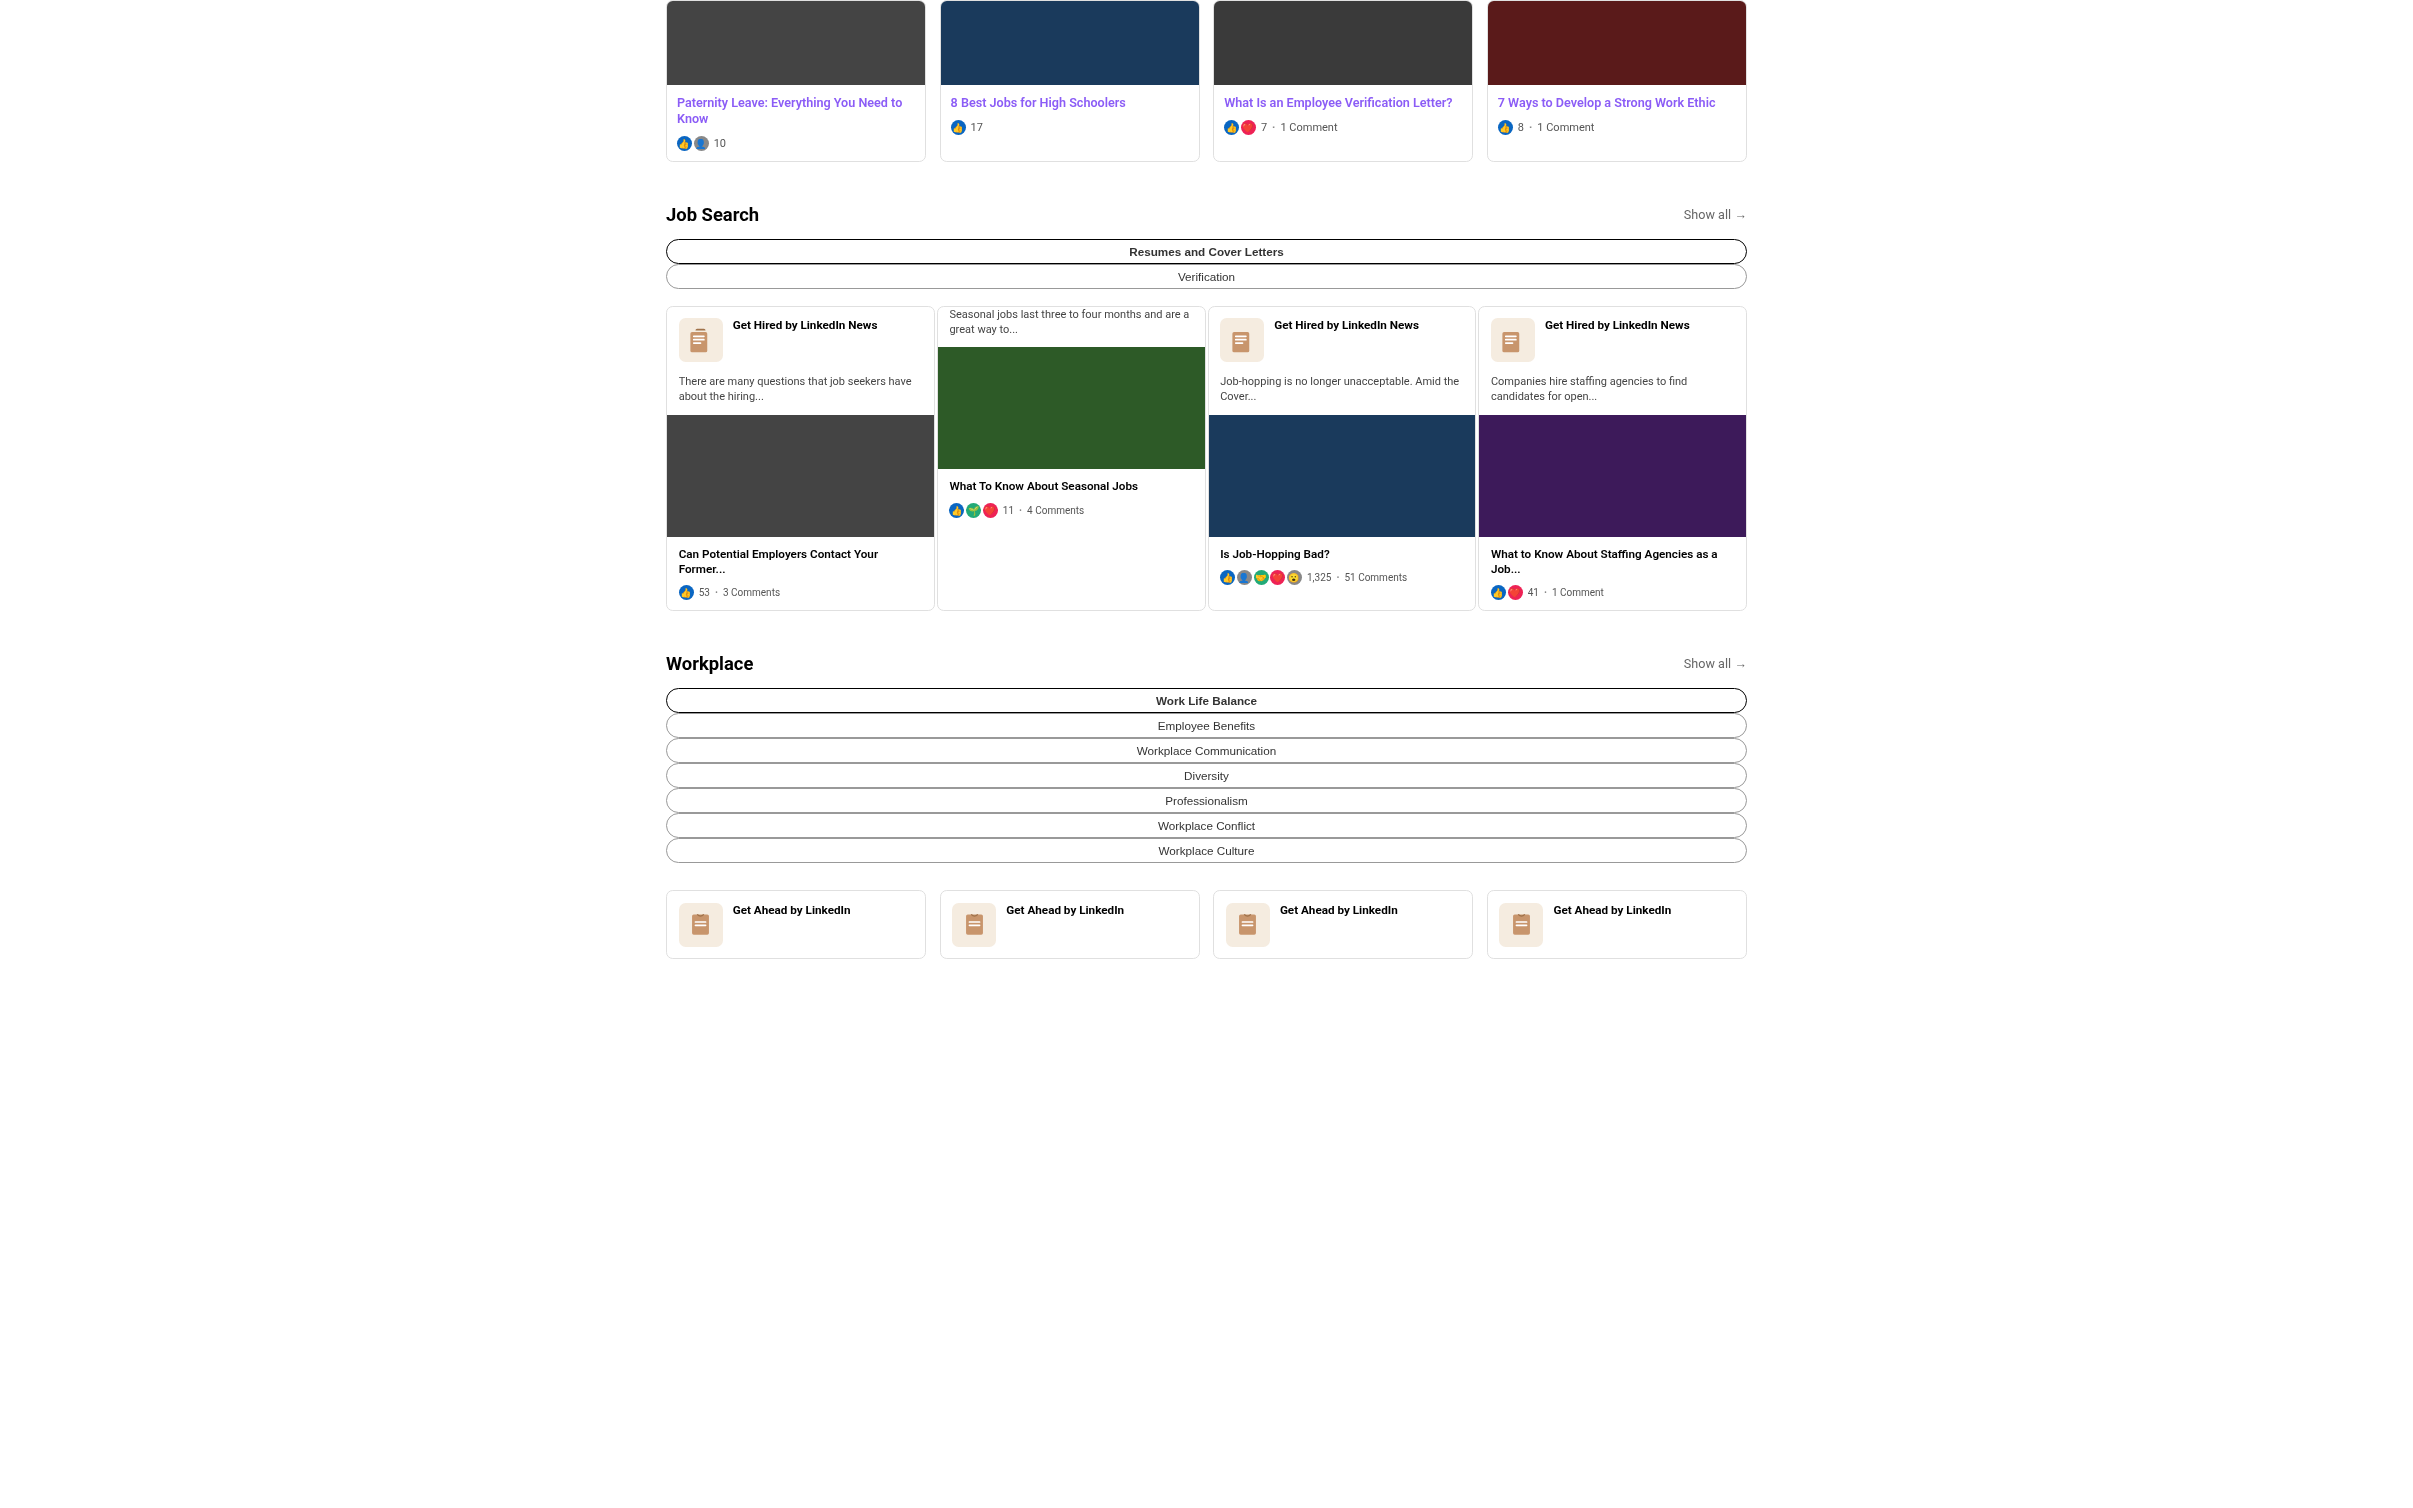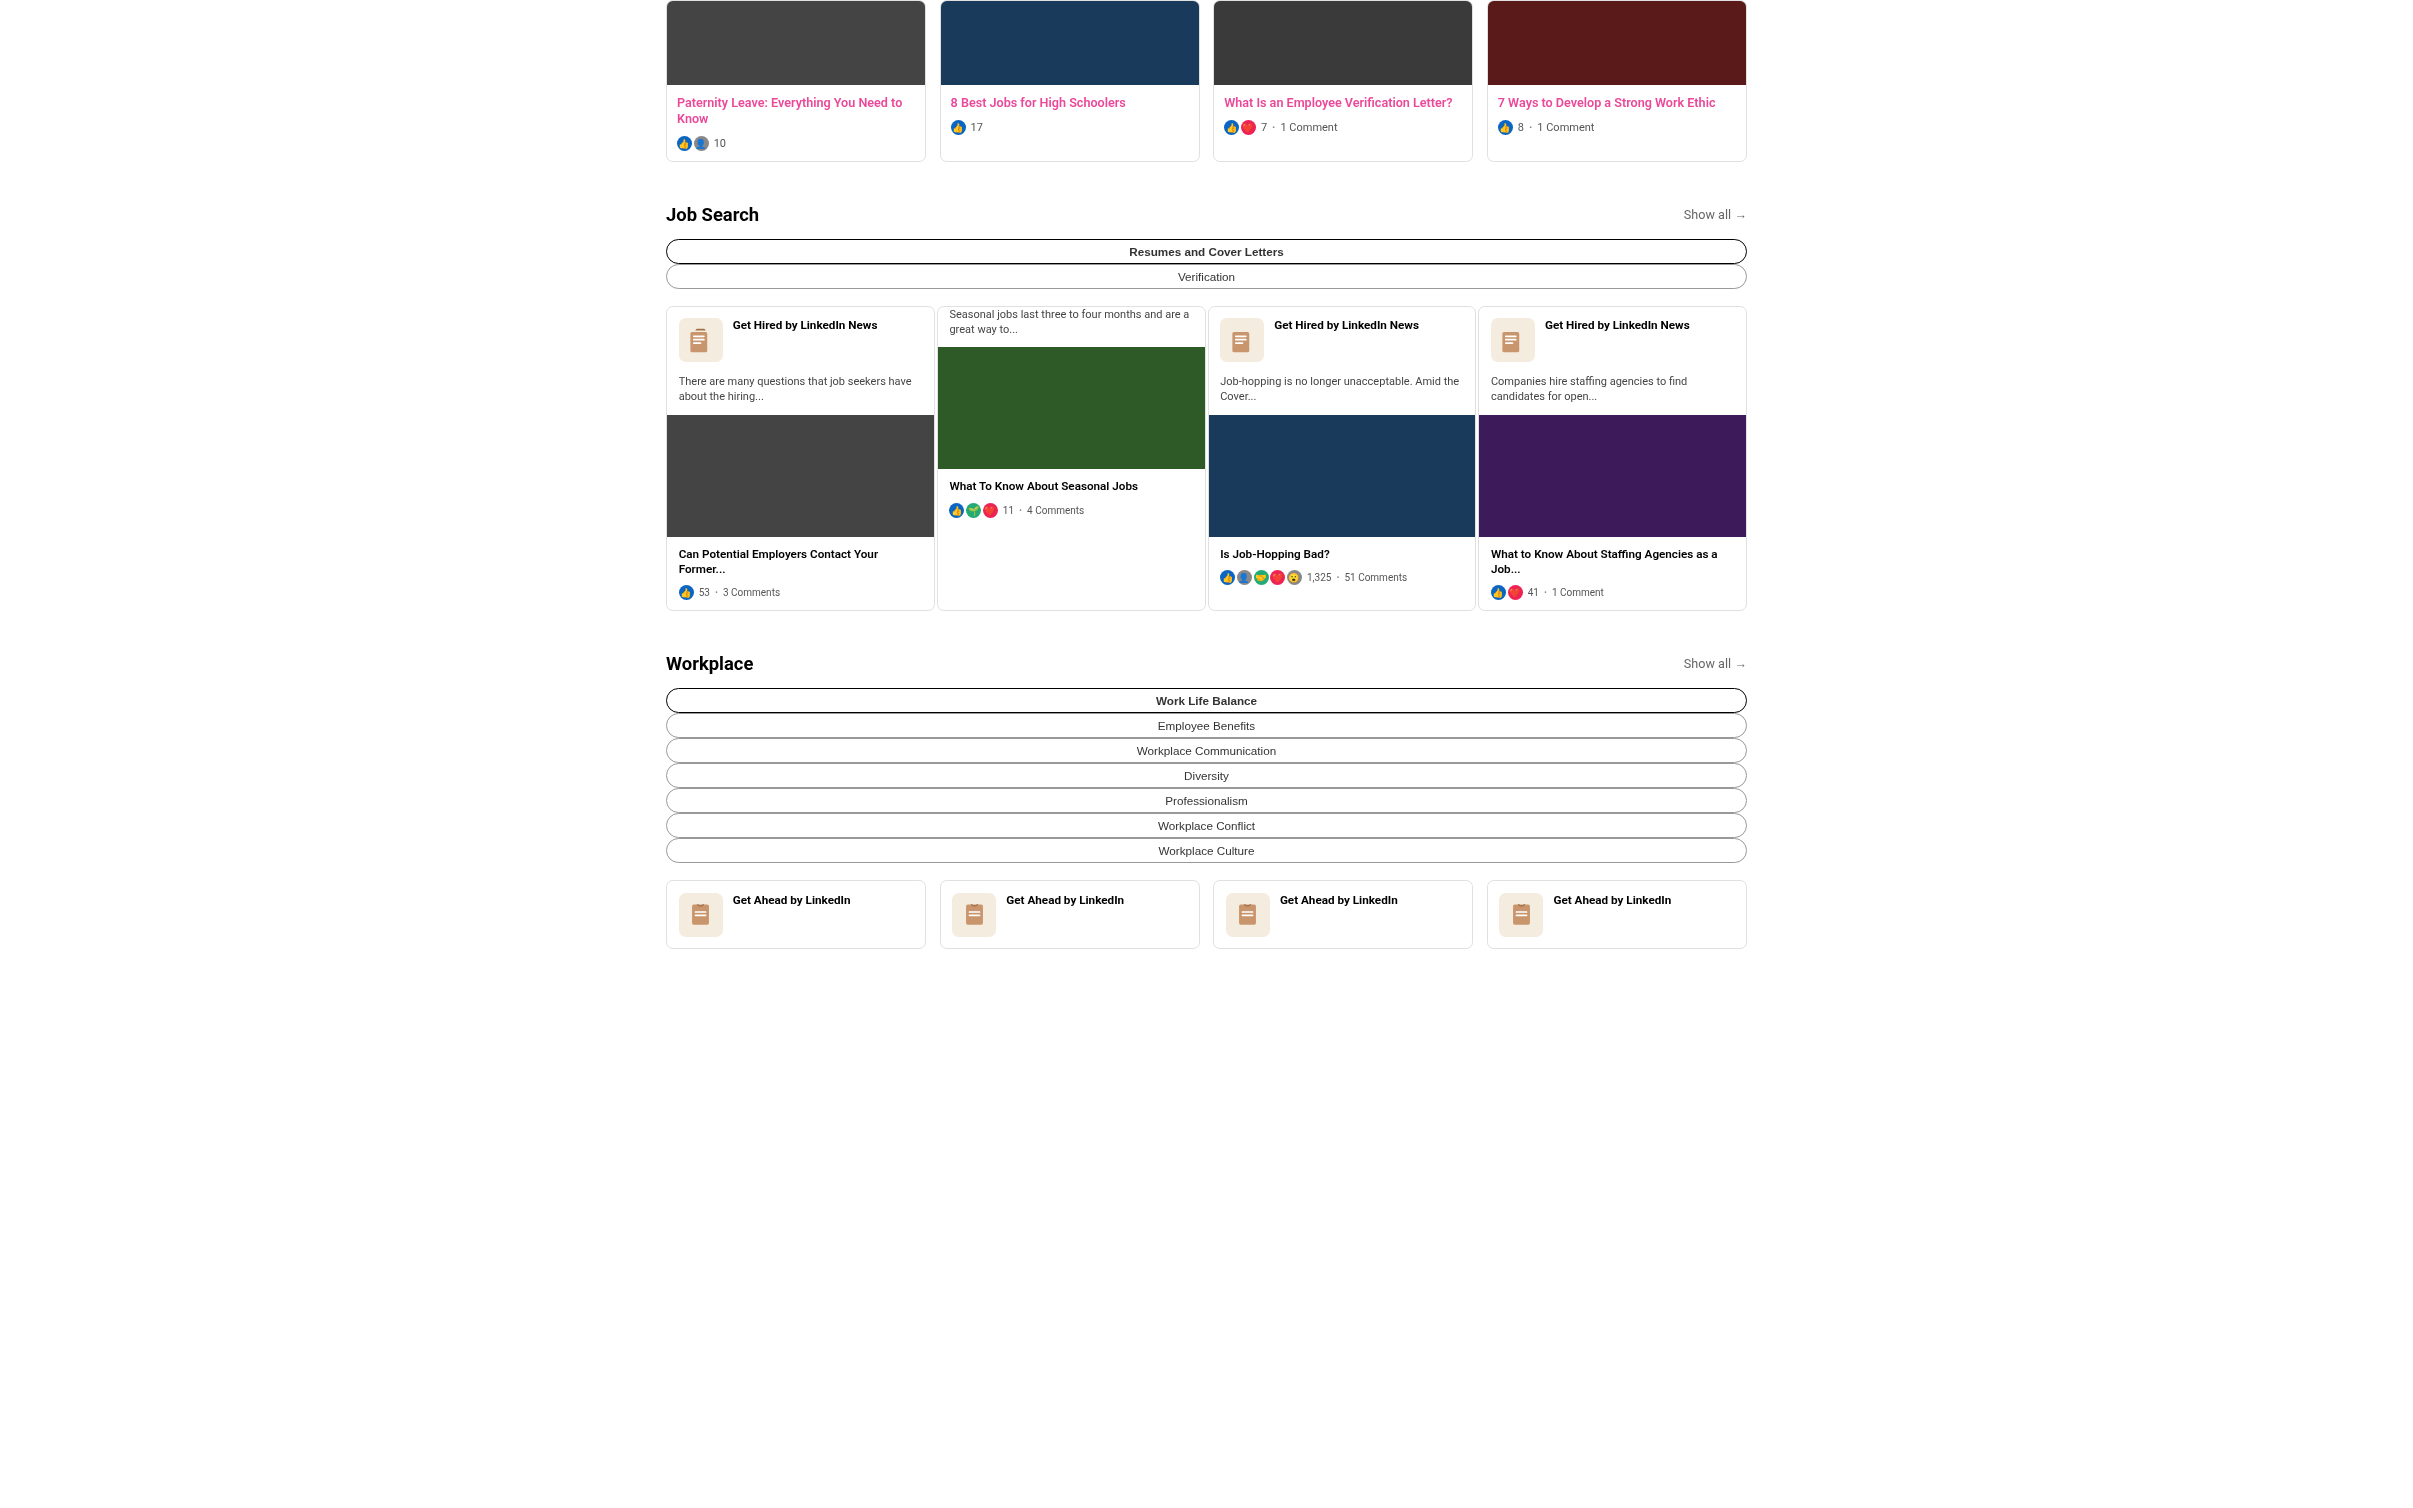--- a/index.html
+++ b/index.html
@@ -33,21 +33,21 @@
 
     .top-card-body {
       padding: 10px;
     }
 
     .top-card-title {
       font-size: 12.6px;
       font-weight: 600;
       line-height: 1.3;
       margin-bottom: 8.4px;
-      color: #ec4899;
+      color: #8b5cf6;
     }
 
     .top-card-meta {
       display: flex;
       align-items: center;
       gap: 5px;
       font-size: 11px;
       color: #555;
     }
 
@@ -193,20 +193,21 @@
       font-size: 10px;
       color: #555;
     }
 
     
     .workplace-bottom-cards {
       display: grid;
       grid-template-columns: repeat(4, 1fr);
       gap: 13.4px;
       padding: 0 63px 25px;
+      margin-top: 10px;
     }
 
     .bottom-card {
       border: 0.8px solid #e0e0e0;
       border-radius: 6.7px;
       overflow: hidden;
       background: #fff;
     }
 
     .bottom-card-top {

